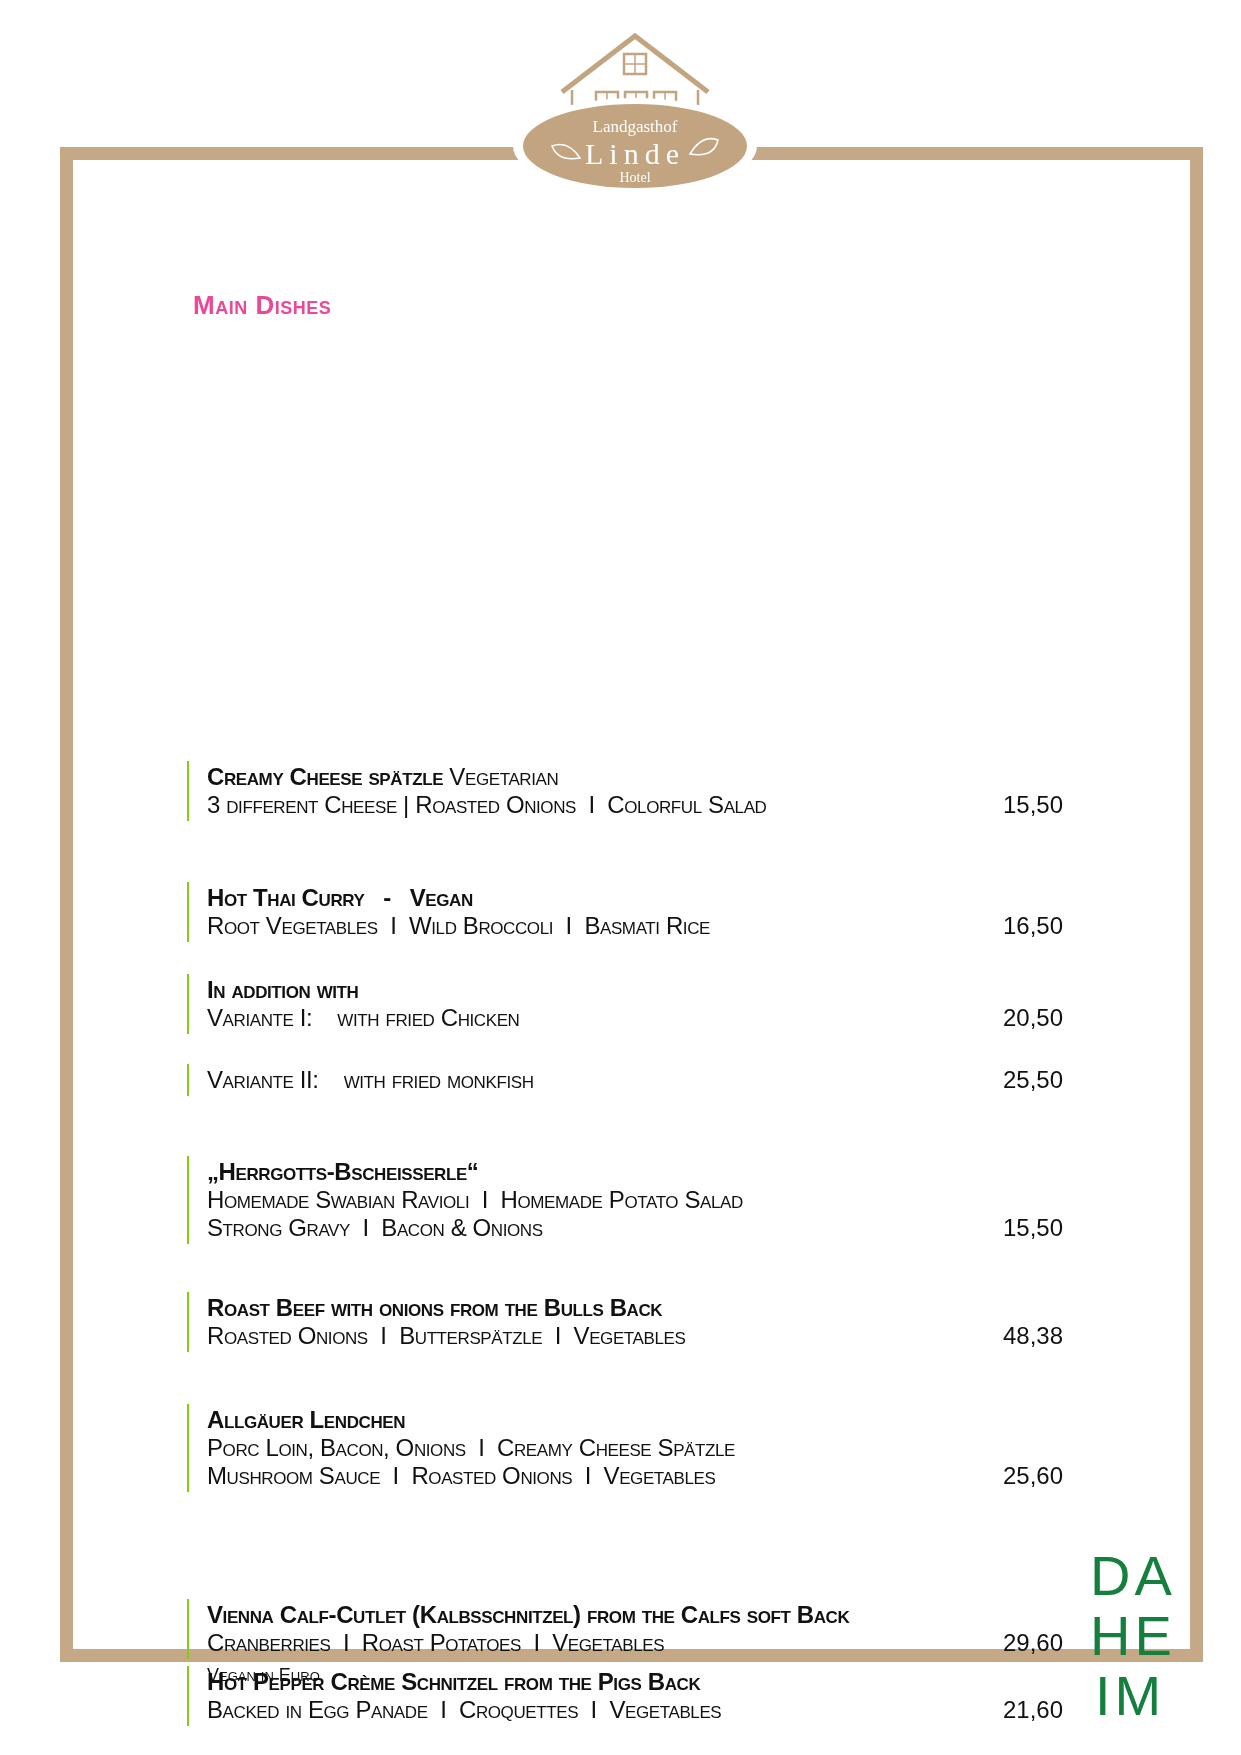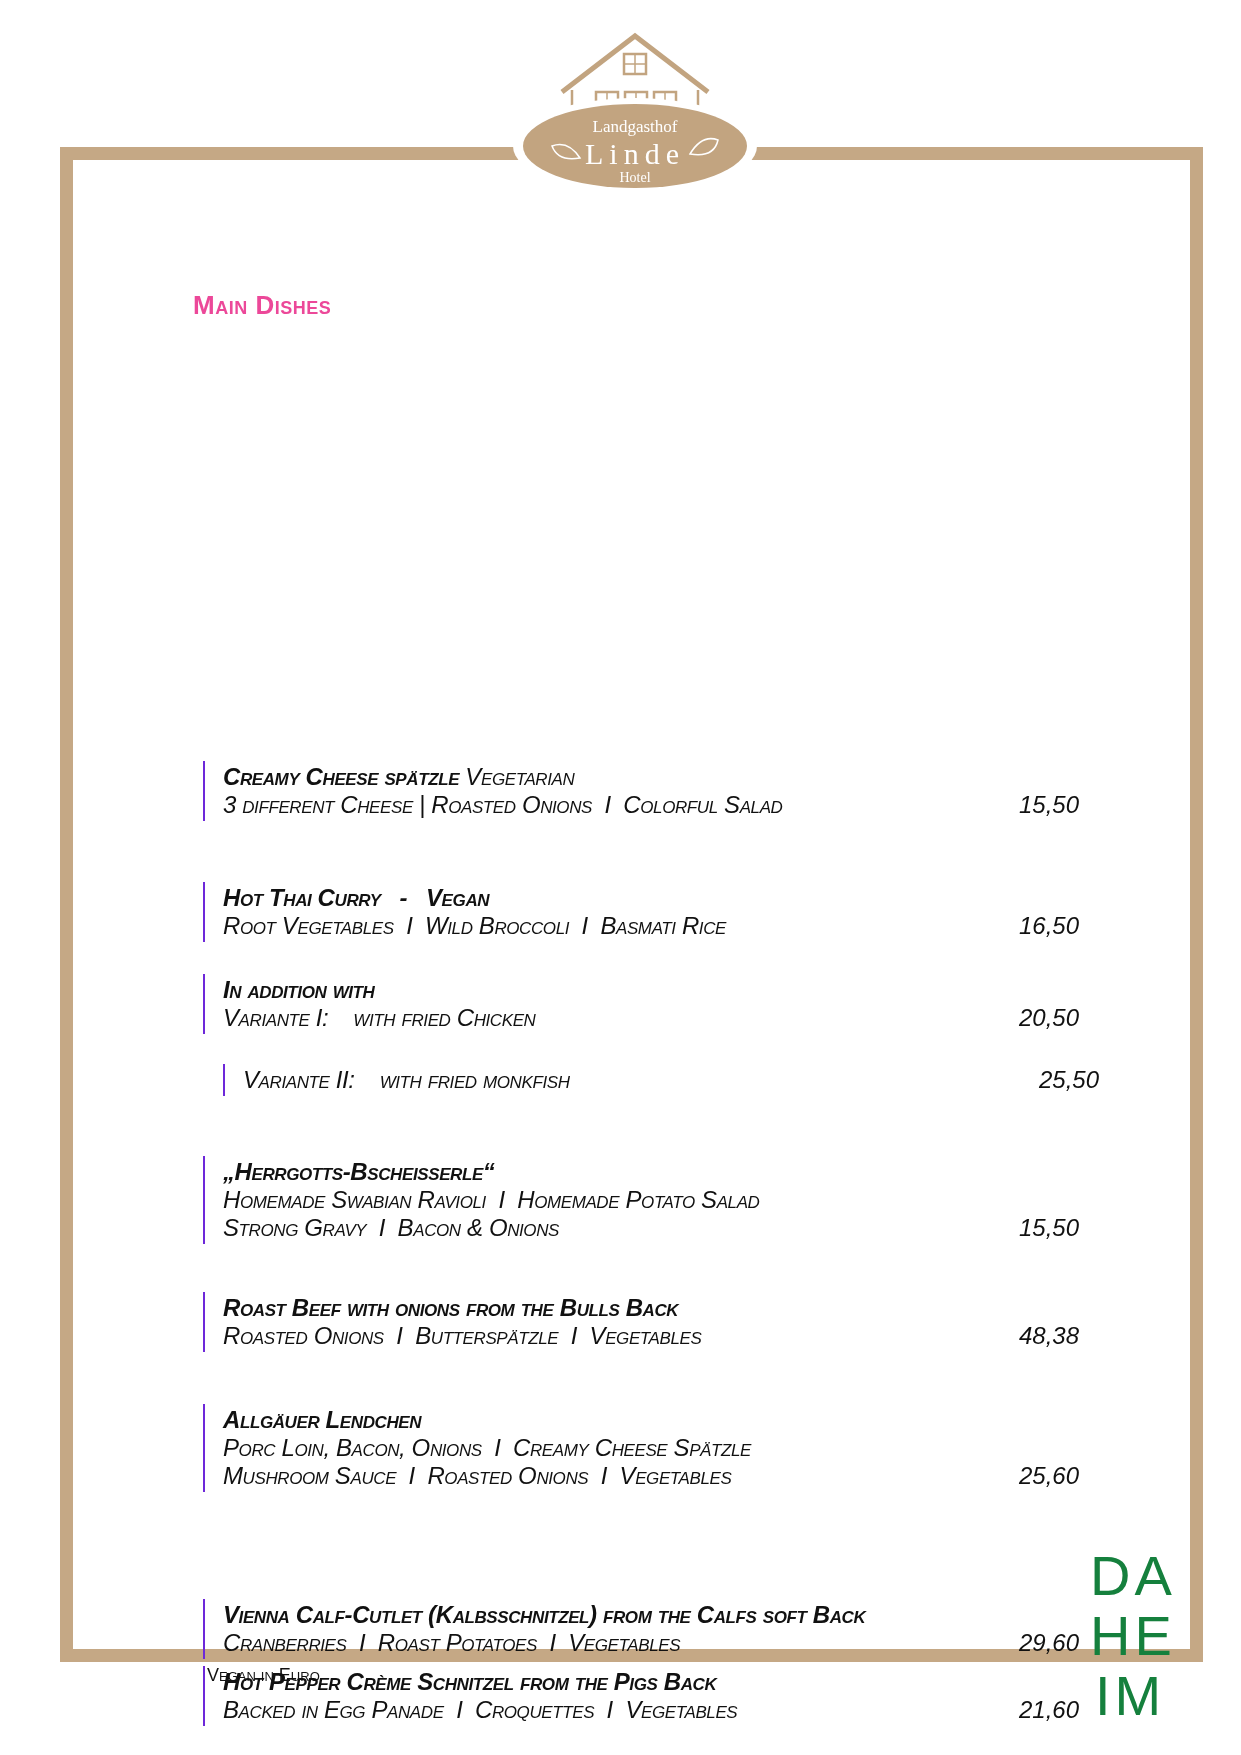--- a/index.html
+++ b/index.html
@@ -28,30 +28,29 @@
     font-size:26px;font-weight:bold;
     font-variant:small-caps;
     letter-spacing:0.5px;
     color:#ec4899;
   }
   .menu{
     position:absolute;left:187px;top:380px;
     width:876px;height:1260px;
   }
   .menu-item{
-    position:absolute;left:16px;width:100%;
-    border-left:2px solid #6d28d9;
+    position:absolute;left:0;width:100%;
+    border-left:2px solid #84cc16;
     padding:2px 0 2px 18px;
     box-sizing:border-box;
-    font-style:italic;
   }
   .menu-item:nth-child(1){top:381px;}
   .menu-item:nth-child(2){top:502px;}
   .menu-item:nth-child(3){top:594px;}
-  .menu-item:nth-child(4){top:684px;margin-left:20px;}
+  .menu-item:nth-child(4){top:684px;}
   .menu-item:nth-child(5){top:776px;}
   .menu-item:nth-child(6){top:912px;}
   .menu-item:nth-child(7){top:1024px;}
   .menu-item:nth-child(8){top:1176px;margin-top:43px;}
   .menu-item:nth-child(9){top:1286px;}
   .menu-item:nth-child(10){top:1386px;}
   .menu-item:nth-child(11){top:1494px;}
   .item-name,.item-line{
     font-size:24px;line-height:28px;
     font-variant:small-caps;

